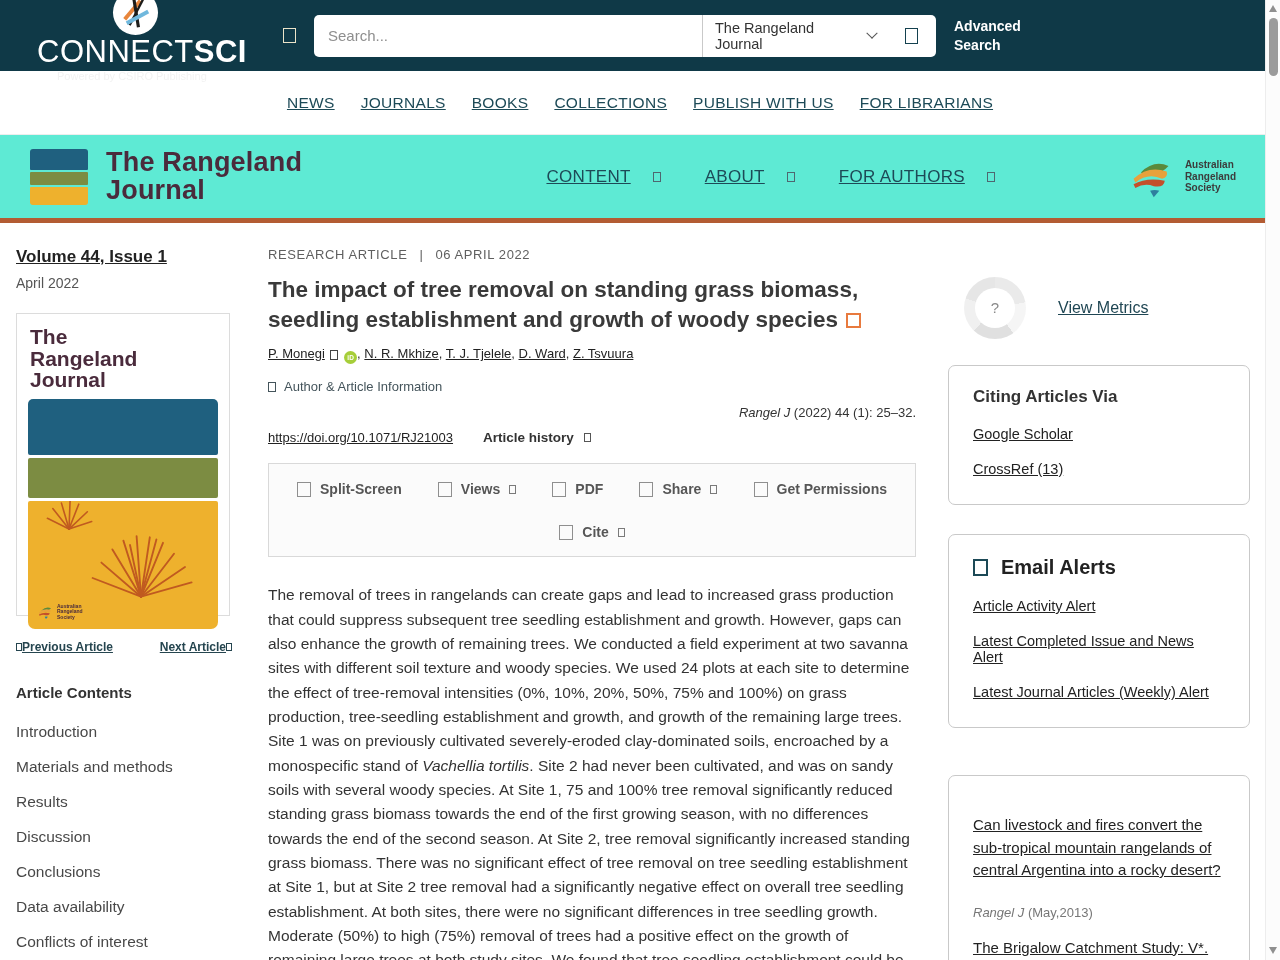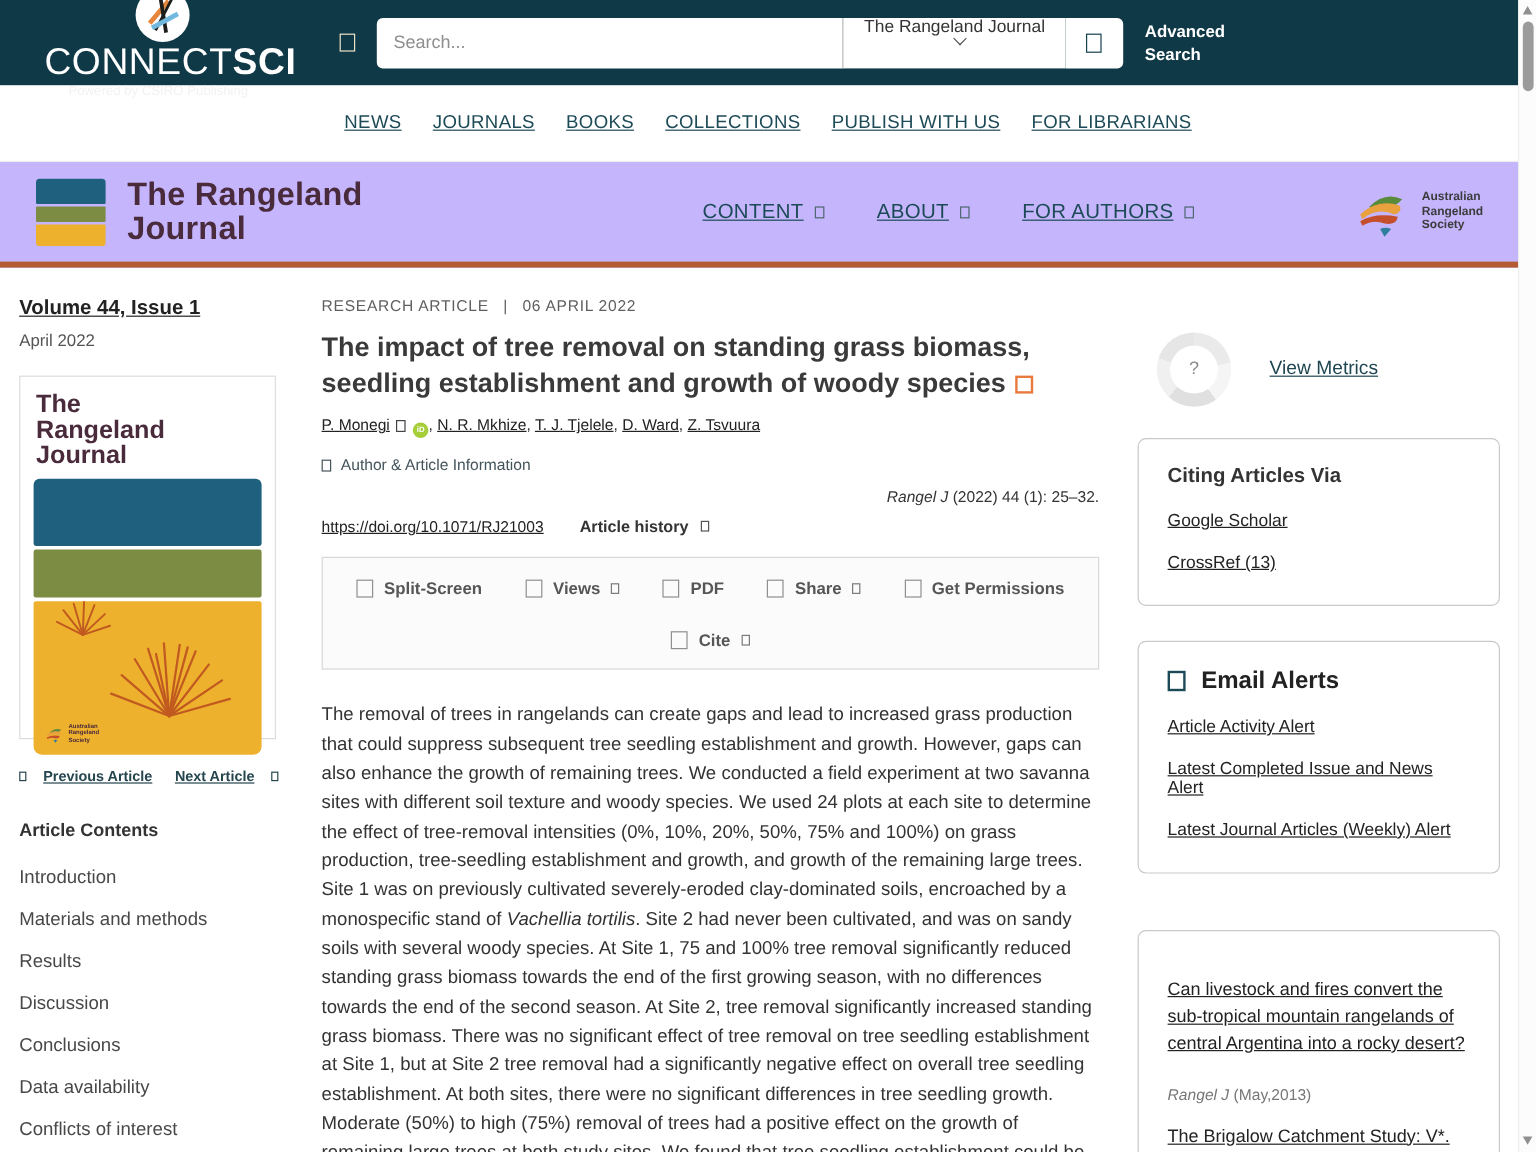--- a/index.html
+++ b/index.html
@@ -15,47 +15,47 @@
   .logo-title { font-size:31px; letter-spacing:.5px; line-height:1; }
   .logo-title .bold { font-weight:bold; }
   .logo-tag { font-size:11px; margin-top:3px; color:#f2f2f2;margin-left:20px; }
   .ph-box { display:inline-block; border:1.5px solid currentColor; vertical-align:middle; }
   .hdr-menu-box { width:13px; height:15px; color:#ece4c9; margin-left:36px; }
   .search-group { display:flex; margin-left:18px; height:42px; }
   .search-input { width:388px; border:none; border-radius:5px 0 0 5px; padding:0 14px; font-size:15px;
     font-family:"Liberation Sans", sans-serif; outline:none; }
   .search-input::placeholder { color:#8e8e8e; }
   .search-scope { width:186px; background:#fff; border-left:1px solid #c9c9c9; display:flex; align-items:center;
-    padding:0 12px; font-size:14.5px; color:#333; cursor:pointer;flex-direction:column; }
+    padding:0 12px; font-size:14.5px; color:#333; cursor:pointer; }
   .chev { width:8px; height:8px; border-right:1.6px solid #555; border-bottom:1.6px solid #555;
     transform:rotate(45deg) translate(-2px,-2px); margin-left:10px; flex:0 0 8px; }
   .search-btn { width:48px; background:#fff; border:none; border-radius:0 5px 5px 0; display:flex;
     align-items:center; justify-content:center; cursor:pointer; color:#14414f; }
   .search-btn .ph-box { width:13px; height:16px; }
   .adv-search { color:#fff; font-size:14px; font-weight:bold; line-height:1.3; margin-left:18px; width:72px;
     text-decoration:none; }
   .topbar-right { position:absolute; right:46px; top:0; height:71px; display:flex; align-items:center; gap:30px; }
   .top-link { color:#fff; font-size:15px; text-decoration:none; }
   .signin-box { width:7px; height:9px; color:#fff; margin-left:5px; border-width:1px; }
 
   
   .mainnav { height:64px; background:#fff; display:flex; align-items:center; justify-content:center; gap:26px;
     border-bottom:1px solid #ededed; }
   .nav-link { color:#1d4a57; font-size:15.5px; font-weight:500; letter-spacing:.3px; text-decoration:underline; }
 
   
-  .jbanner { height:88px; background:#c4b5fd; border-bottom:5px solid #b35c33; display:flex; align-items:center;
+  .jbanner { height:88px; background:#5eead4; border-bottom:5px solid #b35c33; display:flex; align-items:center;
     padding:0 30px; }
   .jlogo { width:58px; height:56px; display:flex; flex-direction:column; gap:2px; }
   .jlogo .b1 { flex:5; background:#1f607f; border-radius:3px 3px 1px 1px; }
   .jlogo .b2 { flex:3; background:#7c8c42; border-radius:1px; }
   .jlogo .b3 { flex:4; background:#eeb12d; border-radius:1px 1px 3px 3px; }
   .jname { margin-left:18px; color:#4a2b3c; font-weight:bold; font-size:27px; line-height:1.02; letter-spacing:.2px; }
   .jmenus { margin-left:auto; margin-right:130px; display:flex; gap:44px; align-items:center; }
-  .jmenu-item { display:flex; align-items:center; gap:9px; }
+  .jmenu-item { display:flex; align-items:center; gap:22px; }
   .jmenu-link { color:#1d4a57; font-size:17px; letter-spacing:.3px; text-decoration:underline; }
   .mini-box { display:inline-block; width:8px; height:10px; border:1px solid #7a7a7a; }
   .jmenu-item .mini-box { border-color:#4e6770; }
   .ars-logo { display:flex; align-items:center; gap:8px; margin-right:14px; }
   .ars-text { font-size:10px; line-height:1.15; color:#3c3c3c; font-weight:bold; }
 
   
   .content { display:flex; padding:24px 30px 0 16px; }
 
   
@@ -67,21 +67,21 @@
   .cover .band-blue { height:56px; background:#1f607f; border-radius:5px 5px 2px 2px; }
   .cover .band-green { height:40px; background:#7c8c42; margin-top:3px; border-radius:2px; position:relative; }
   .cover .band-yellow { height:128px; background:#eeb12d; margin-top:3px; border-radius:2px 2px 7px 7px; position:relative; overflow:hidden; }
   .grass-big { position:absolute; left:58px; top:26px; width:110px; height:80px; }
   .grass-small { position:absolute; left:14px; top:-6px; width:54px; height:40px; }
   .cover-ars { position:absolute; left:8px; bottom:8px; display:flex; align-items:center; gap:3px; }
   .cover-ars .ars-text { font-size:5px; color:#4a2b3c; }
   .pager { margin-top:24px; display:flex; justify-content:space-between; align-items:center; }
   .pager-link { font-size:12px; font-weight:bold; color:#25454f; text-decoration:underline; }
   .pager .mini-box { width:6px; height:8px; border-color:#25454f; }
-  .pager-left, .pager-right { display:flex; align-items:center; gap:14px; }
+  .pager-left, .pager-right { display:flex; align-items:center; gap:0; }
   .toc-head { margin-top:30px; font-size:15px; font-weight:bold; color:#333; }
   .toc-list { margin-top:22px; }
   .toc-item { font-size:15.5px; color:#484848; margin-bottom:17px; cursor:pointer; }
 
   
   .main-col { width:648px; flex:0 0 648px; margin-left:36px; }
   .art-meta { font-size:13px; color:#5f5f5f; letter-spacing:.6px; display:flex; gap:12px; }
   .art-title { margin-top:13px; font-size:22.5px; font-weight:bold; color:#3a3a3a; line-height:1.34; }
   .oa-box { display:inline-block; width:15px; height:15px; border:2px solid #e87a3e; margin-left:8px; vertical-align:-1px; }
   .authors { margin-top:11px; font-size:13px; color:#333; }

